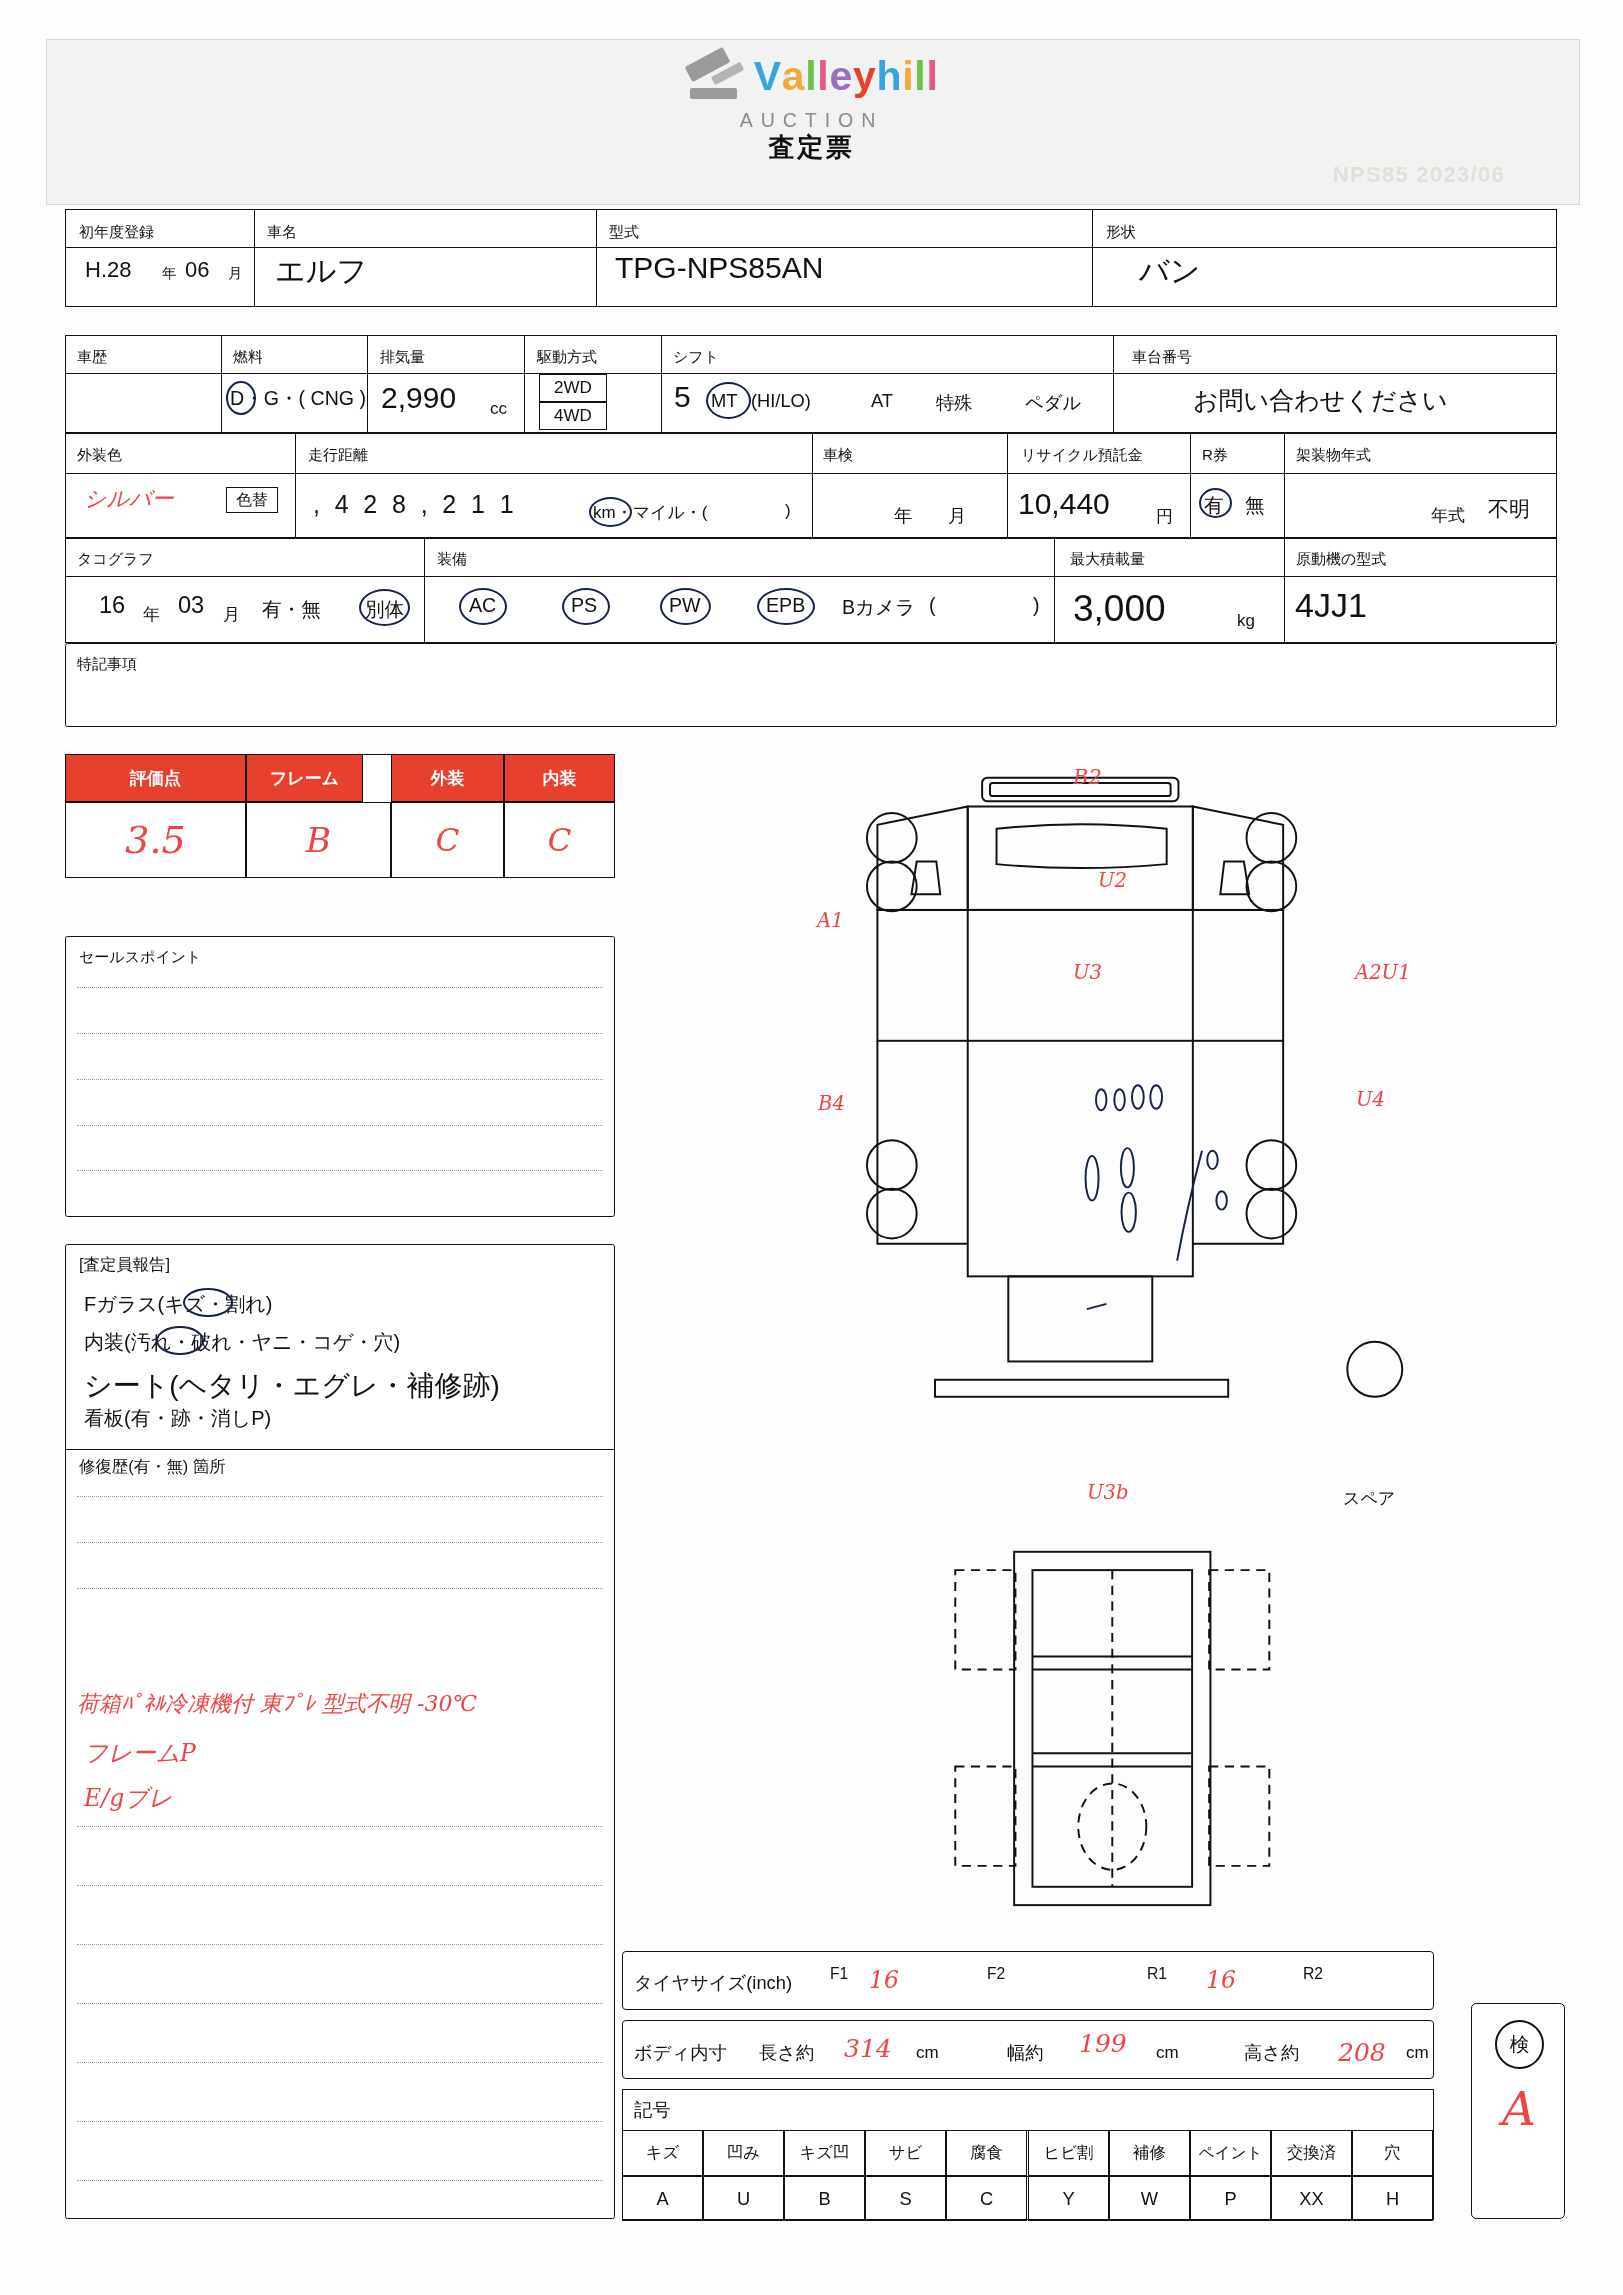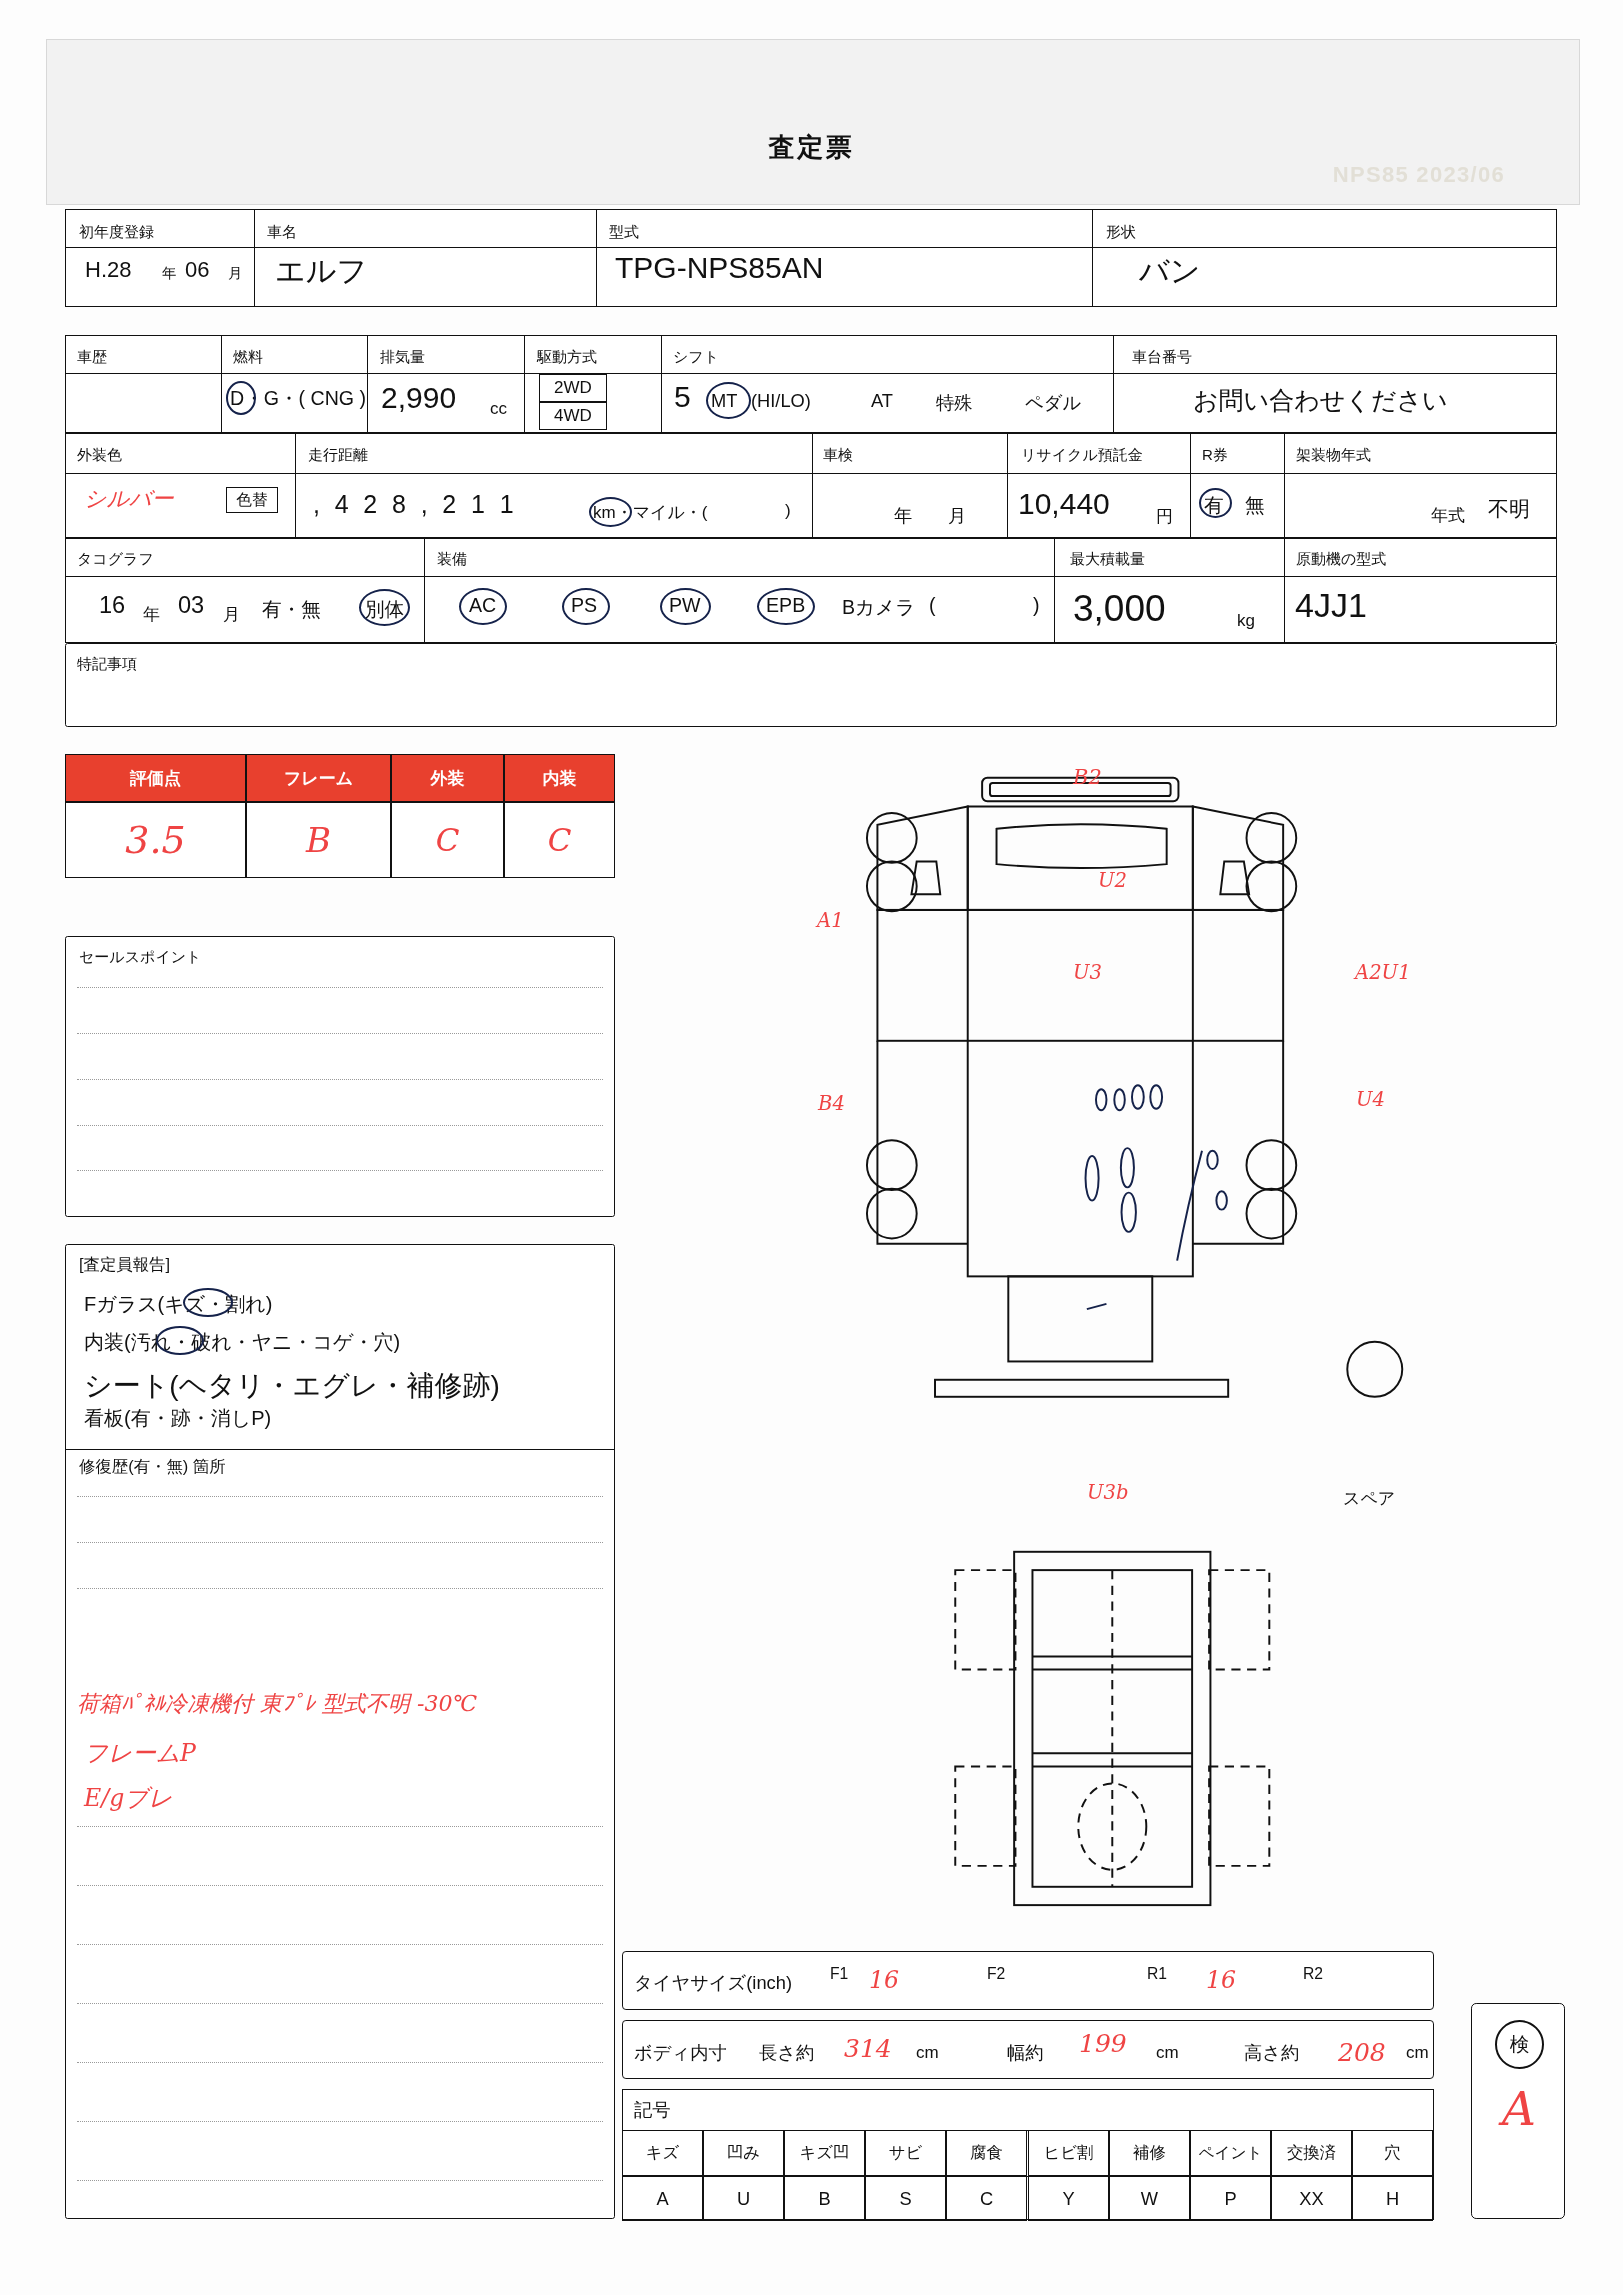--- a/index.html
+++ b/index.html
@@ -182,20 +182,33 @@
   
   svg { display: block; }
 </style>
 </head>
 <body>
 
 <div id="page">
 
   <div class="header-band"></div>
 
+  <div class="logo-wrap">
+    <div class="logo-row">
+      <div class="gavel">
+        <div class="head"></div>
+        <div class="handle"></div>
+        <div class="base"></div>
+      </div>
+      <div class="valleyhill">
+        <span style="color:#3aa4d8">V</span><span style="color:#f2a93b">a</span><span style="color:#6fbf4b">l</span><span style="color:#e05a8a">l</span><span style="color:#9a6fc0">e</span><span style="color:#e8402e">y</span><span style="color:#3aa4d8">h</span><span style="color:#f2a93b">i</span><span style="color:#6fbf4b">l</span><span style="color:#e05a8a">l</span>
+      </div>
+    </div>
+    <div class="auction-word">AUCTION</div>
+  </div>
 
   <div class="doc-title">査定票</div>
   <div class="ghost-text">NPS85 2023/06</div>
 
   <div class="box" style="left:65px; top:209px; width:1492px; height:98px;"></div>
   <div class="ln" style="left:65px; top:247px; width:1492px; height:1.3px;"></div>
   <div class="ln" style="left:254px; top:209px; width:1.3px; height:98px;"></div>
   <div class="ln" style="left:596px; top:209px; width:1.3px; height:98px;"></div>
   <div class="ln" style="left:1092px; top:209px; width:1.3px; height:98px;"></div>
 
@@ -317,21 +330,21 @@
   <div class="val-big" style="left:1073px; top:588px; font-size:37px;">3,000</div>
   <div class="sm" style="left:1237px; top:611px; font-size:17px;">kg</div>
   <div class="val-big" style="left:1295px; top:586px; font-size:34px;">4JJ1</div>
 
   <div class="box" style="left:65px; top:643px; width:1492px; height:84px; border-radius:2.6px;"></div>
   <div class="lbl" style="left:77px; top:655px;">特記事項</div>
   <div class="val" style="left:79px; top:685px; font-size:18.3px;"></div>
 
   <div class="box" style="left:65px; top:754px; width:550px; height:124px;"></div>
   <div class="cellbox rate-head" style="left:65px; top:754px; width:181px; height:48px;">評価点</div>
-  <div class="cellbox rate-head" style="left:246px; top:754px; width:145px; height:48px;">フレーム</div>
+  <div class="cellbox rate-head" style="left:246px; top:754px; width:117px; height:48px;">フレーム</div>
   <div class="cellbox rate-head" style="left:391px; top:754px; width:113px; height:48px;">外装</div>
   <div class="cellbox rate-head" style="left:504px; top:754px; width:111px; height:48px;">内装</div>
 
   <div class="cellbox" style="left:65px; top:802px; width:181px; height:76px;">
     <span class="hw" style="position:static; font-size:38px;">3.5</span>
   </div>
   <div class="cellbox" style="left:246px; top:802px; width:145px; height:76px;">
     <span class="hw" style="position:static; font-size:34px;">B</span>
   </div>
   <div class="cellbox" style="left:391px; top:802px; width:113px; height:76px;">

